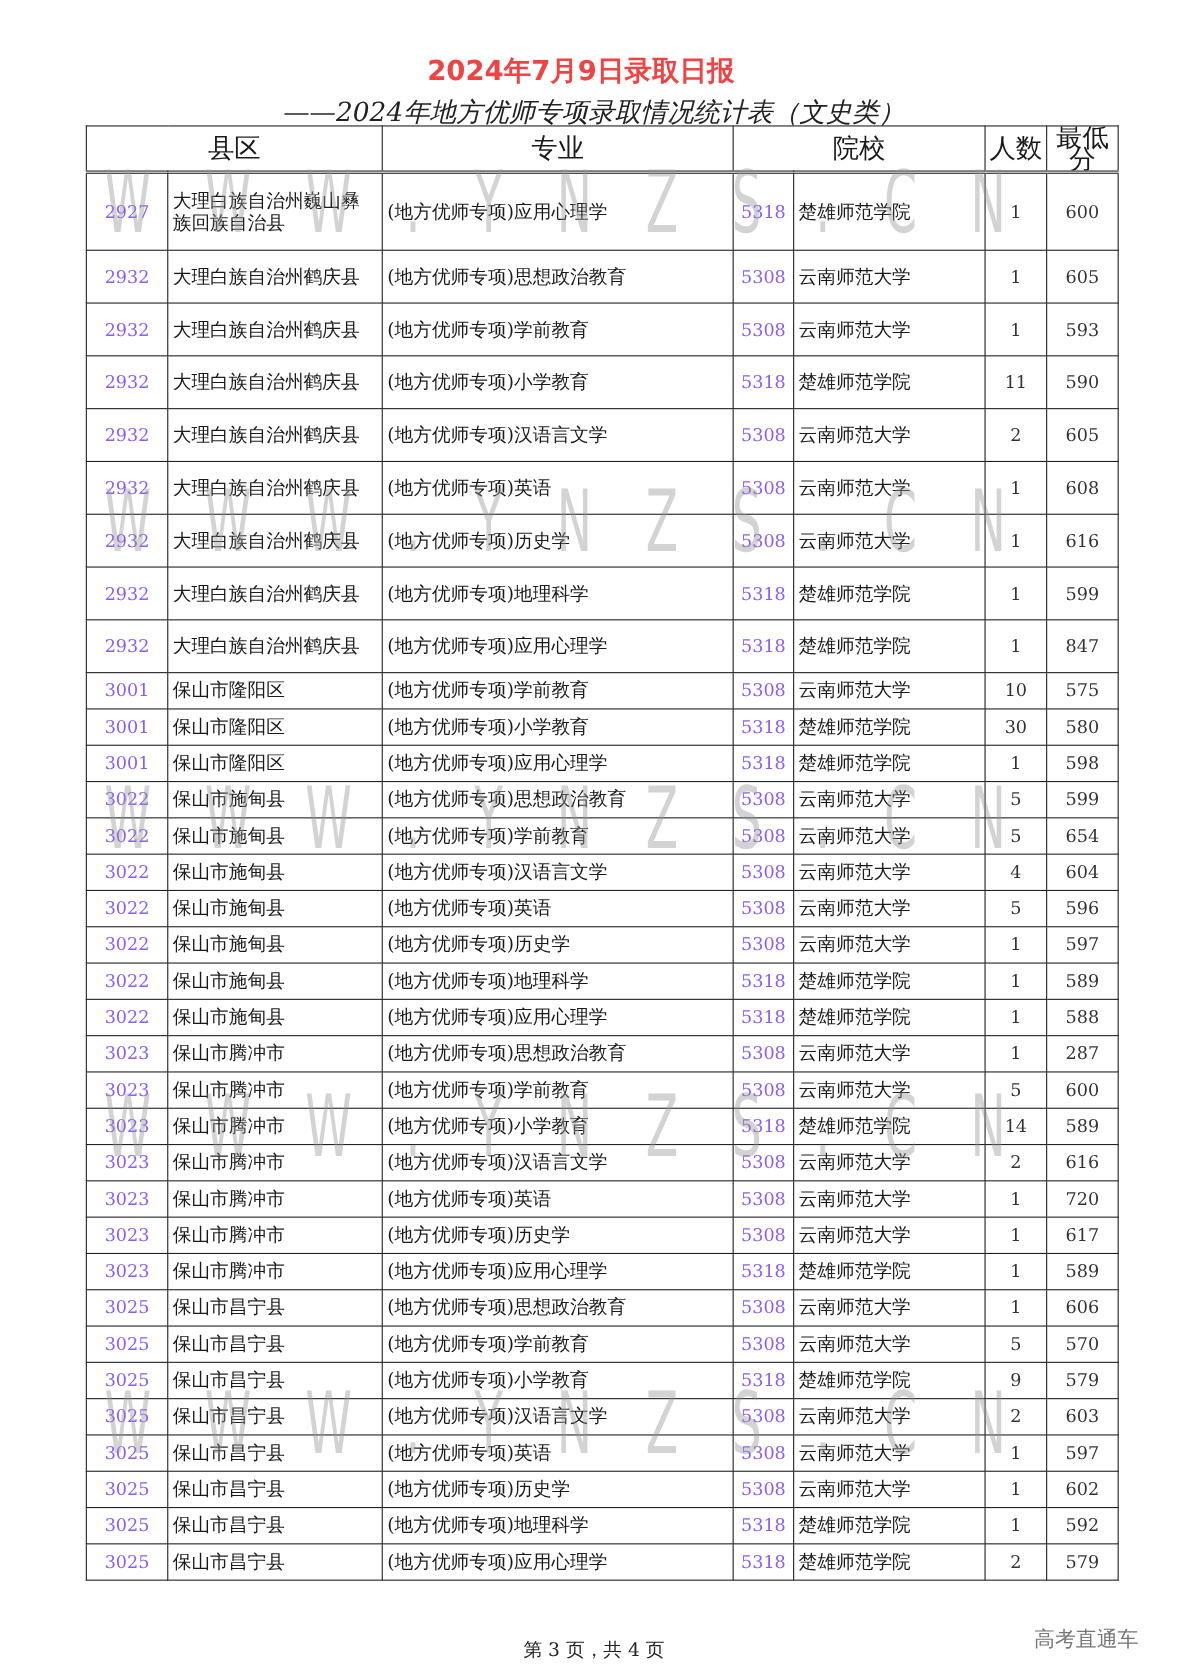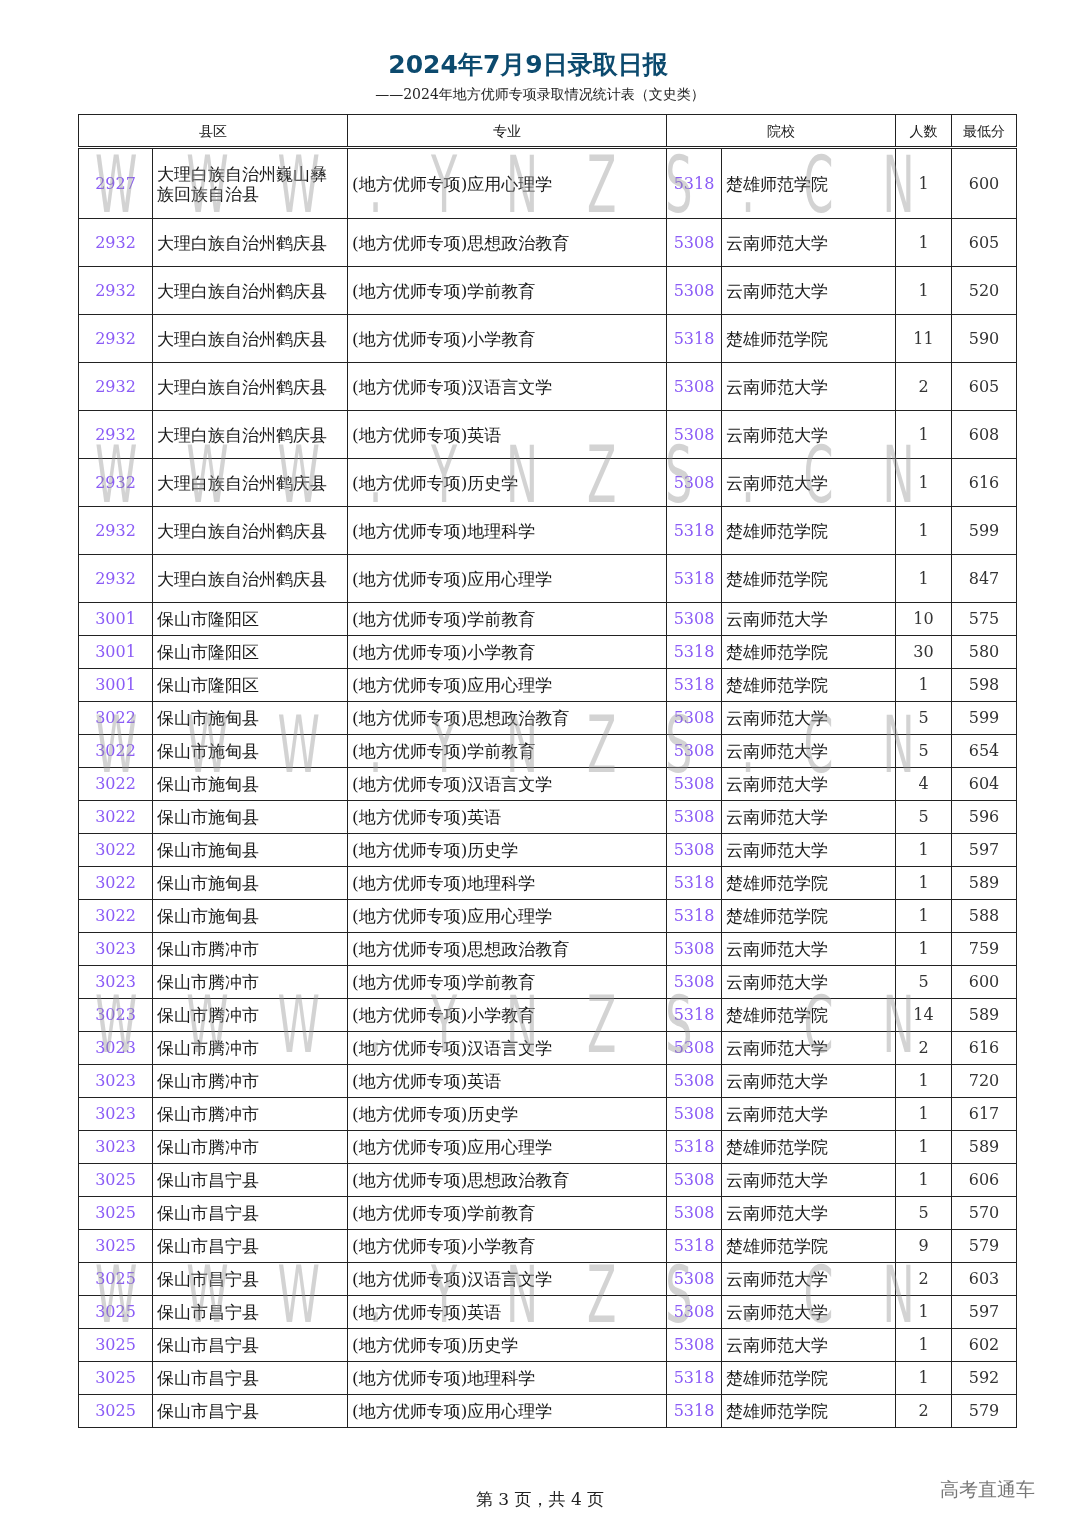--- a/index.html
+++ b/index.html
@@ -1,21 +1,21 @@
 <!DOCTYPE html>
 <html><head>
 <meta charset="utf-8">
 <style>
   html, body { margin: 0; padding: 0; background: #ffffff; }
   body { width: 1080px; height: 1527px; position: relative; overflow: hidden; font-family: "DejaVu Serif", serif; color: #1a1a1a; }
-  .title { position: absolute; left: 0; width: 1056px; top: 48px; text-align: center; font-family: "DejaVu Sans", sans-serif; font-size: 25px; font-weight: bold; letter-spacing: 0px; color: #0c4a6e; }
-  .subtitle { position: absolute; left: 0; width: 1080px; top: 86px; text-align: center; font-size: 14px; color: #222; }
+  .title { position: absolute; left: 0; width: 1056px; top: 48px; text-align: center; font-family: "DejaVu Sans", sans-serif; font-size: 25px; font-weight: bold; letter-spacing: 0px; color: #ef4444; }
+  .subtitle { position: absolute; left: 0; width: 1080px; top: 86px; text-align: center; font-size: 24px; color: #222; font-style: italic; }
   table.grid { position: absolute; left: 78px; top: 114px; width: 938px; border-collapse: collapse; table-layout: fixed; font-size: 17px; }
   table.grid th, table.grid td { border: 1.5px solid #222; padding: 0 4px; vertical-align: middle; line-height: 20px; overflow: hidden; }
-  table.grid th { height: 23px; font-weight: normal; text-align: center; font-size: 14px; border-bottom: 3px double #222; padding: 0; }
+  table.grid th { height: 23px; font-weight: normal; text-align: center; font-size: 24px; border-bottom: 3px double #222; padding: 0; }
   table.grid tr { height: 33px; }
   table.grid tr.tall { height: 48px; }
   table.grid tr.tall1 { height: 71px; }
   td.code { text-align: center; color: #8b5cf6; font-size: 16px; }
   td.county { text-align: left; padding-left: 4px; }
   td.major { text-align: left; padding-left: 5px; }
   td.scode { text-align: center; color: #8b5cf6; font-size: 16px; }
   td.school { text-align: left; padding-left: 4px; }
   td.num, td.score { text-align: center; color: #333; font-size: 16px; }
   .watermark { position: absolute; top: 140px; left: 95px; width: 820px; height: 1330px; pointer-events: none; }
@@ -67,21 +67,21 @@
         <td class="num">1</td>
         <td class="score">605</td>
       </tr>
       <tr class="tall">
         <td class="code">2932</td>
         <td class="county">大理白族自治州鹤庆县</td>
         <td class="major">(地方优师专项)学前教育</td>
         <td class="scode">5308</td>
         <td class="school">云南师范大学</td>
         <td class="num">1</td>
-        <td class="score">520</td>
+        <td class="score">593</td>
       </tr>
       <tr class="tall">
         <td class="code">2932</td>
         <td class="county">大理白族自治州鹤庆县</td>
         <td class="major">(地方优师专项)小学教育</td>
         <td class="scode">5318</td>
         <td class="school">楚雄师范学院</td>
         <td class="num">11</td>
         <td class="score">590</td>
       </tr>
@@ -220,21 +220,21 @@
         <td class="num">1</td>
         <td class="score">588</td>
       </tr>
       <tr>
         <td class="code">3023</td>
         <td class="county">保山市腾冲市</td>
         <td class="major">(地方优师专项)思想政治教育</td>
         <td class="scode">5308</td>
         <td class="school">云南师范大学</td>
         <td class="num">1</td>
-        <td class="score">759</td>
+        <td class="score">287</td>
       </tr>
       <tr>
         <td class="code">3023</td>
         <td class="county">保山市腾冲市</td>
         <td class="major">(地方优师专项)学前教育</td>
         <td class="scode">5308</td>
         <td class="school">云南师范大学</td>
         <td class="num">5</td>
         <td class="score">600</td>
       </tr>

